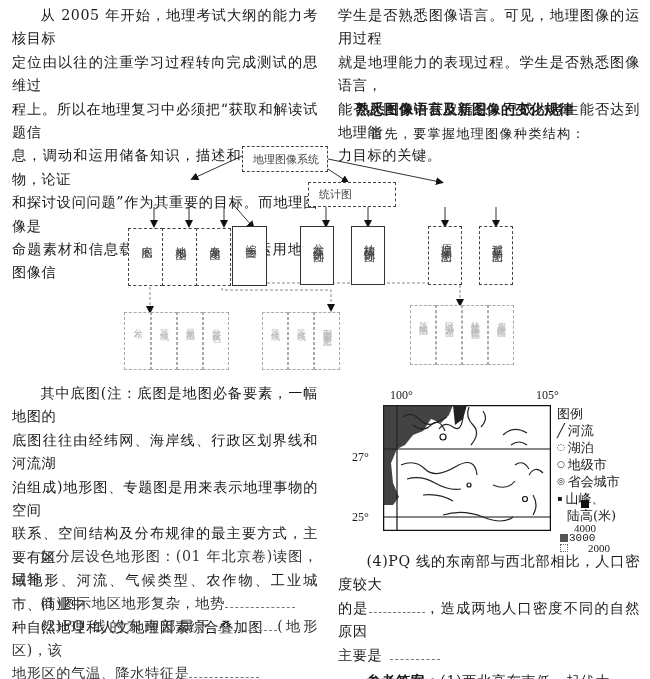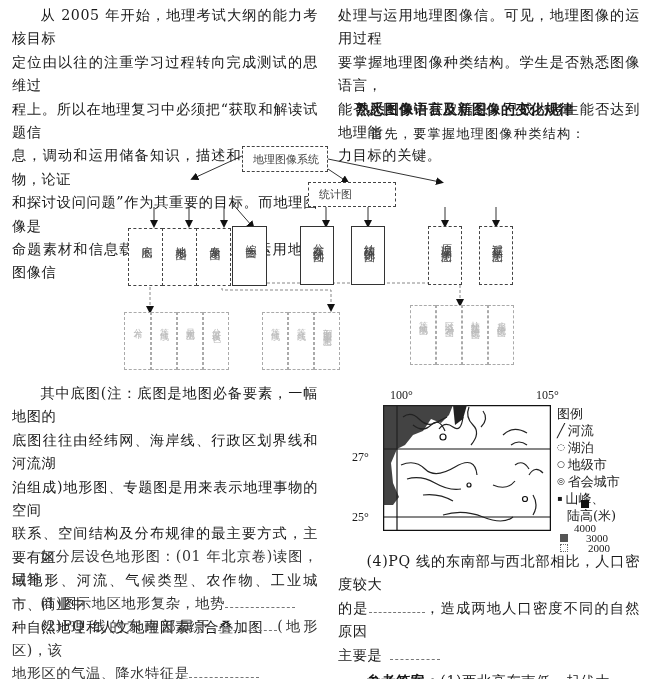--- a/index.html
+++ b/index.html
@@ -31,22 +31,22 @@
 <div class="para" style="left:12px; top:4px; width:306px;">
   <p class="indent">从 2005 年开始，地理考试大纲的能力考核目标</p>
   <p>定位由以往的注重学习过程转向完成测试的思维过</p>
   <p>程上。所以在地理复习中必须把“获取和解读试题信</p>
   <p>息，调动和运用储备知识，描述和阐述地理事物，论证</p>
   <p>和探讨设问问题”作为其重要的目标。而地理图像是</p>
   <p>命题素材和信息载体，解读、处理与运用地理图像信</p>
 </div>
 
 <div class="para" style="left:338px; top:4px; width:302px;">
-  <p>处理与运用地理图像信。可见，地理图像的运用过程</p>
-  <p>要掌握地理图像种类结构。学生是否熟悉图像语言，</p>
+  <p>学生是否熟悉图像语言。可见，地理图像的运用过程</p>
+  <p>就是地理能力的表现过程。学生是否熟悉图像语言，</p>
   <p>能否从图像中获取信息，已成为考生能否达到地理能</p>
   <p>力目标的关键。</p>
 </div>
 <div class="heading" style="left:356px; top:101px;">熟悉图像语言及新图像的变化规律</div>
 <div class="para" style="left:370px; top:122px; font-size:13px; letter-spacing:1.4px;">首先，要掌握地理图像种类结构：</div>
 
 <div class="diagram">
   <svg class="lines" width="450" height="240">
     <defs>
       <marker id="ah" markerWidth="8" markerHeight="8" refX="4" refY="4" orient="auto">
@@ -180,21 +180,21 @@
         <span style="font-size:8px;">▪</span>
         <span>山峰、</span>
       </div>
     <div style="padding-left:10px;">陆高(米)</div>
   </div>
   <div class="elev">
     <div style="display:flex; align-items:center; gap:15px;flex-direction:column;">
         <span style="display:inline-block; width:8px; height:8px; background:#111;"></span>
         <span>4000</span>
       </div>
-    <div style="display:flex; align-items:center; gap:18px;">
+    <div style="display:flex; align-items:center; gap:1px;font-family:Liberation Mono, monospace;">
         <span style="display:inline-block; width:8px; height:8px; background:#555;"></span>
         <span>3000</span>
       </div>
     <div style="display:flex; align-items:center; gap:20px;">
         <span style="display:inline-block; width:8px; height:8px; background:#fff; border:1px dotted #666; box-sizing:border-box;"></span>
         <span>2000</span>
       </div>
   </div>
 </div>
 

